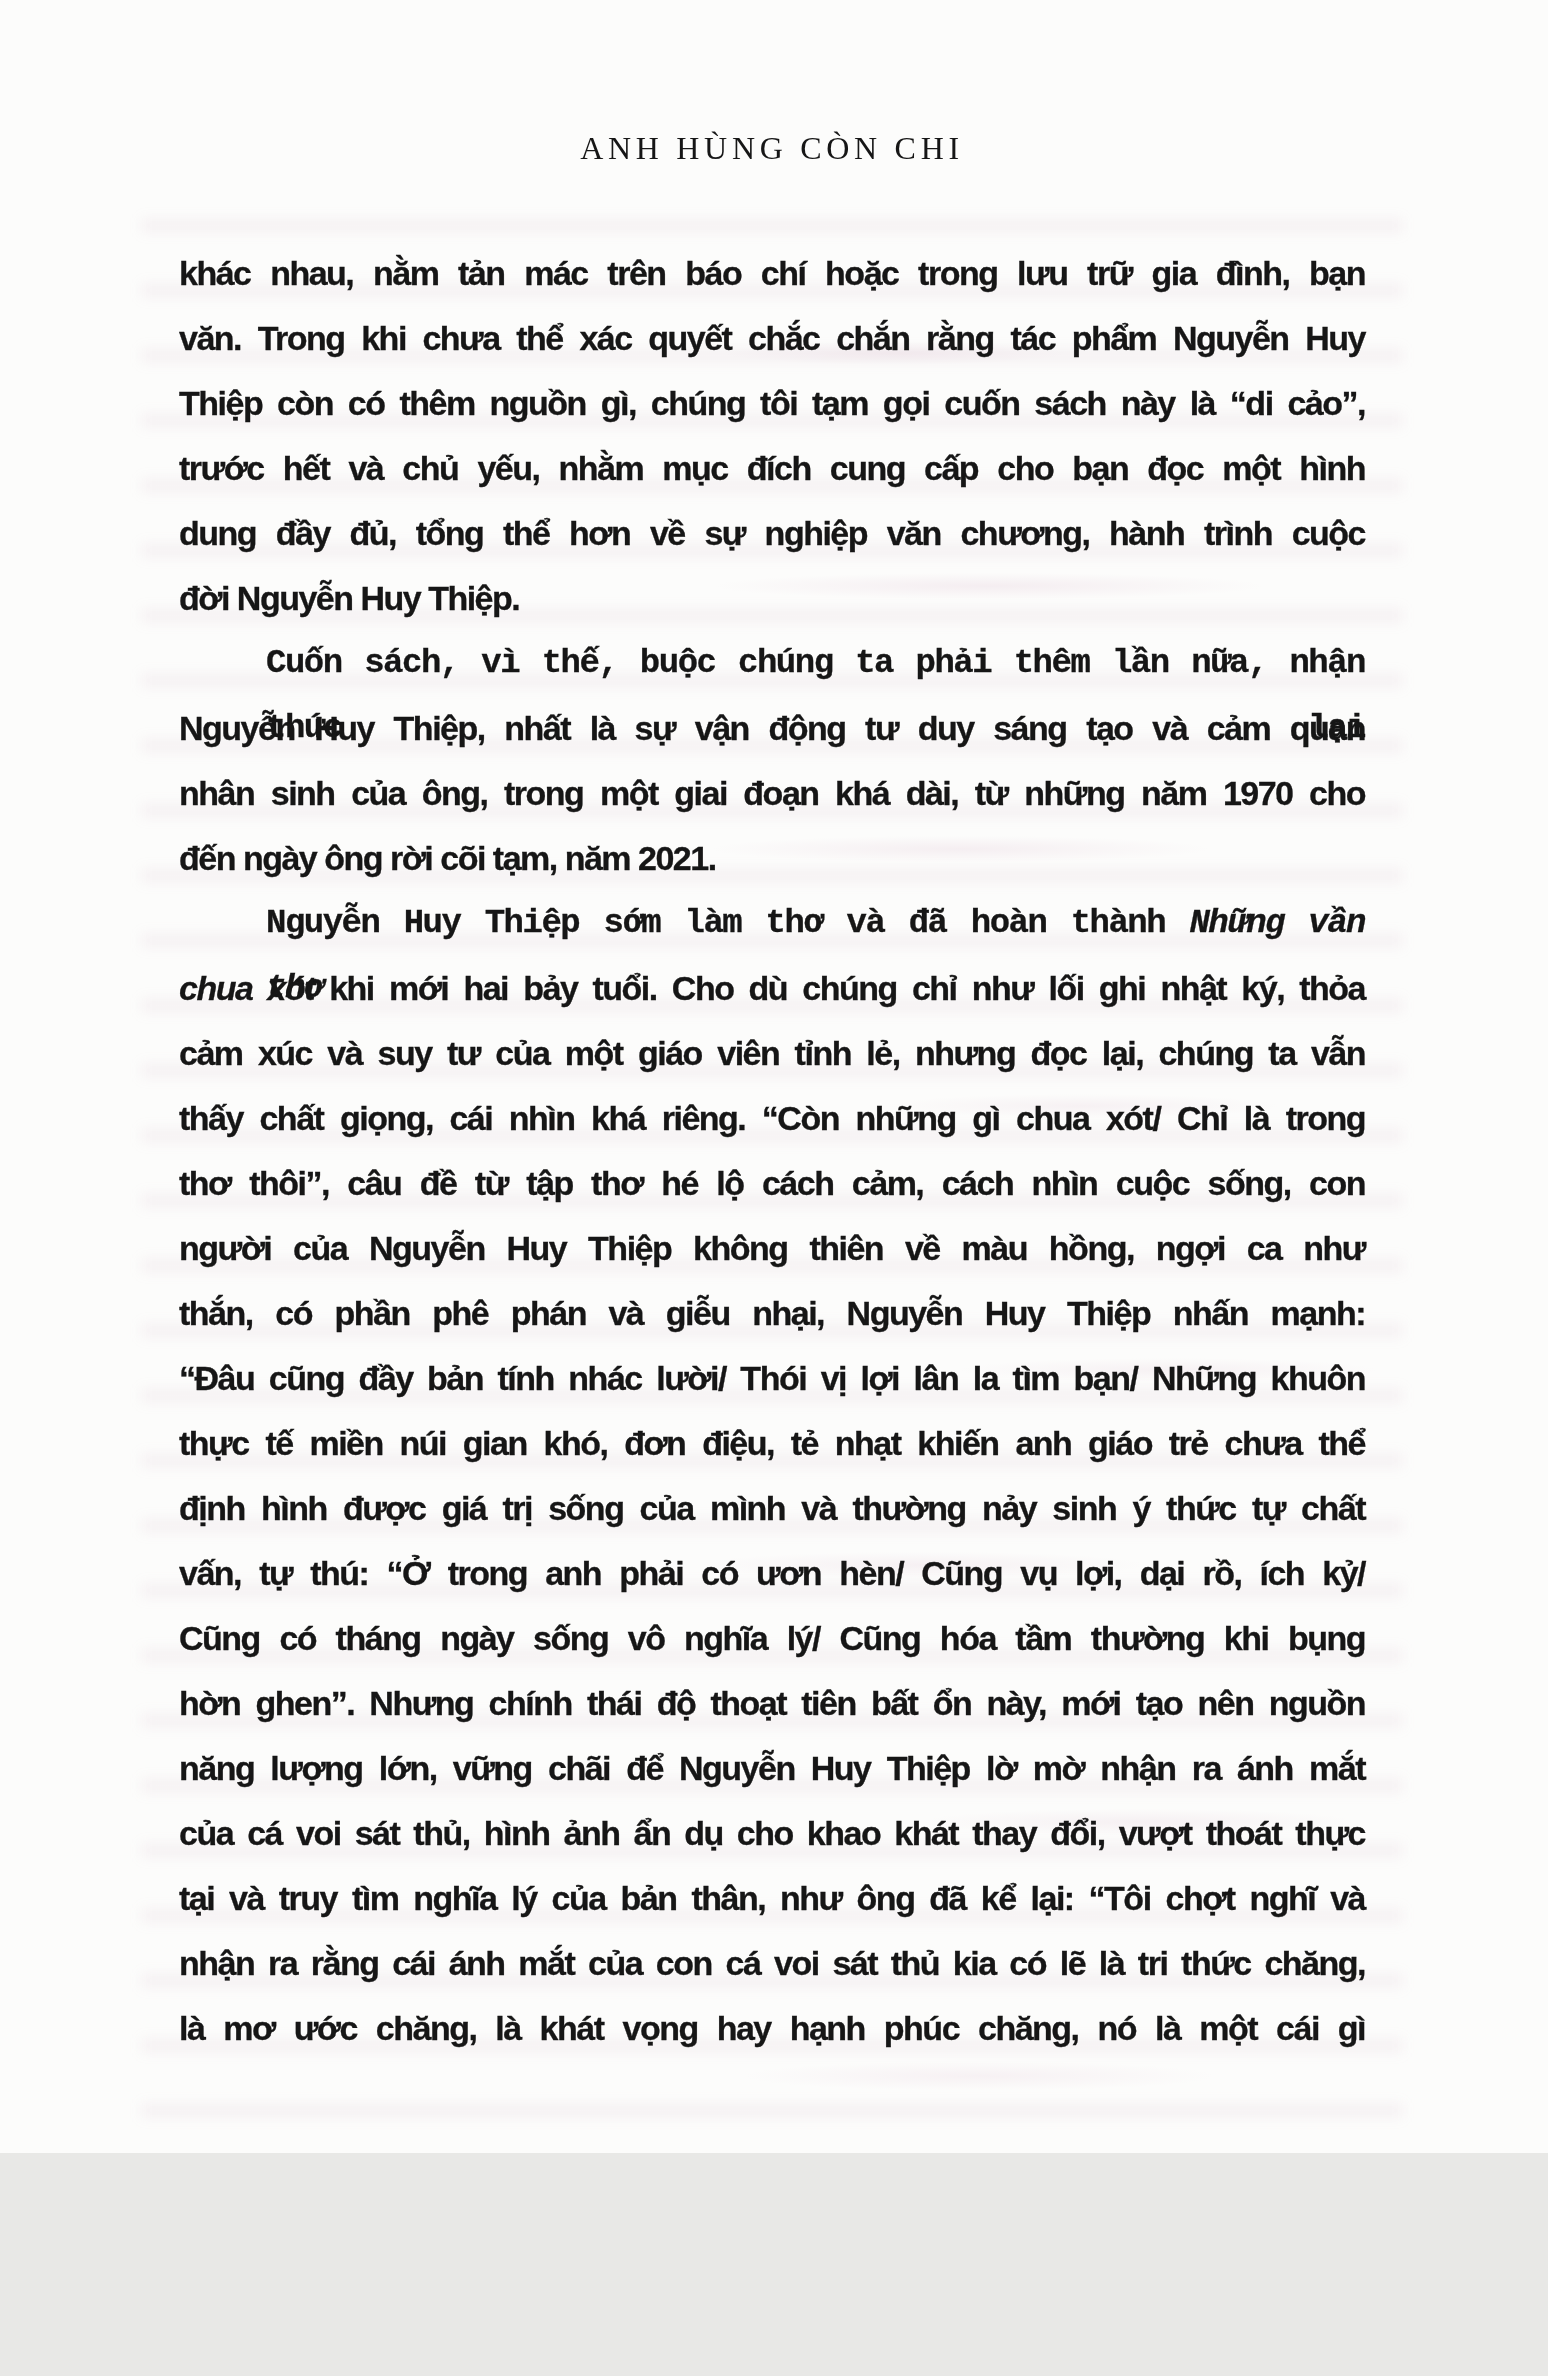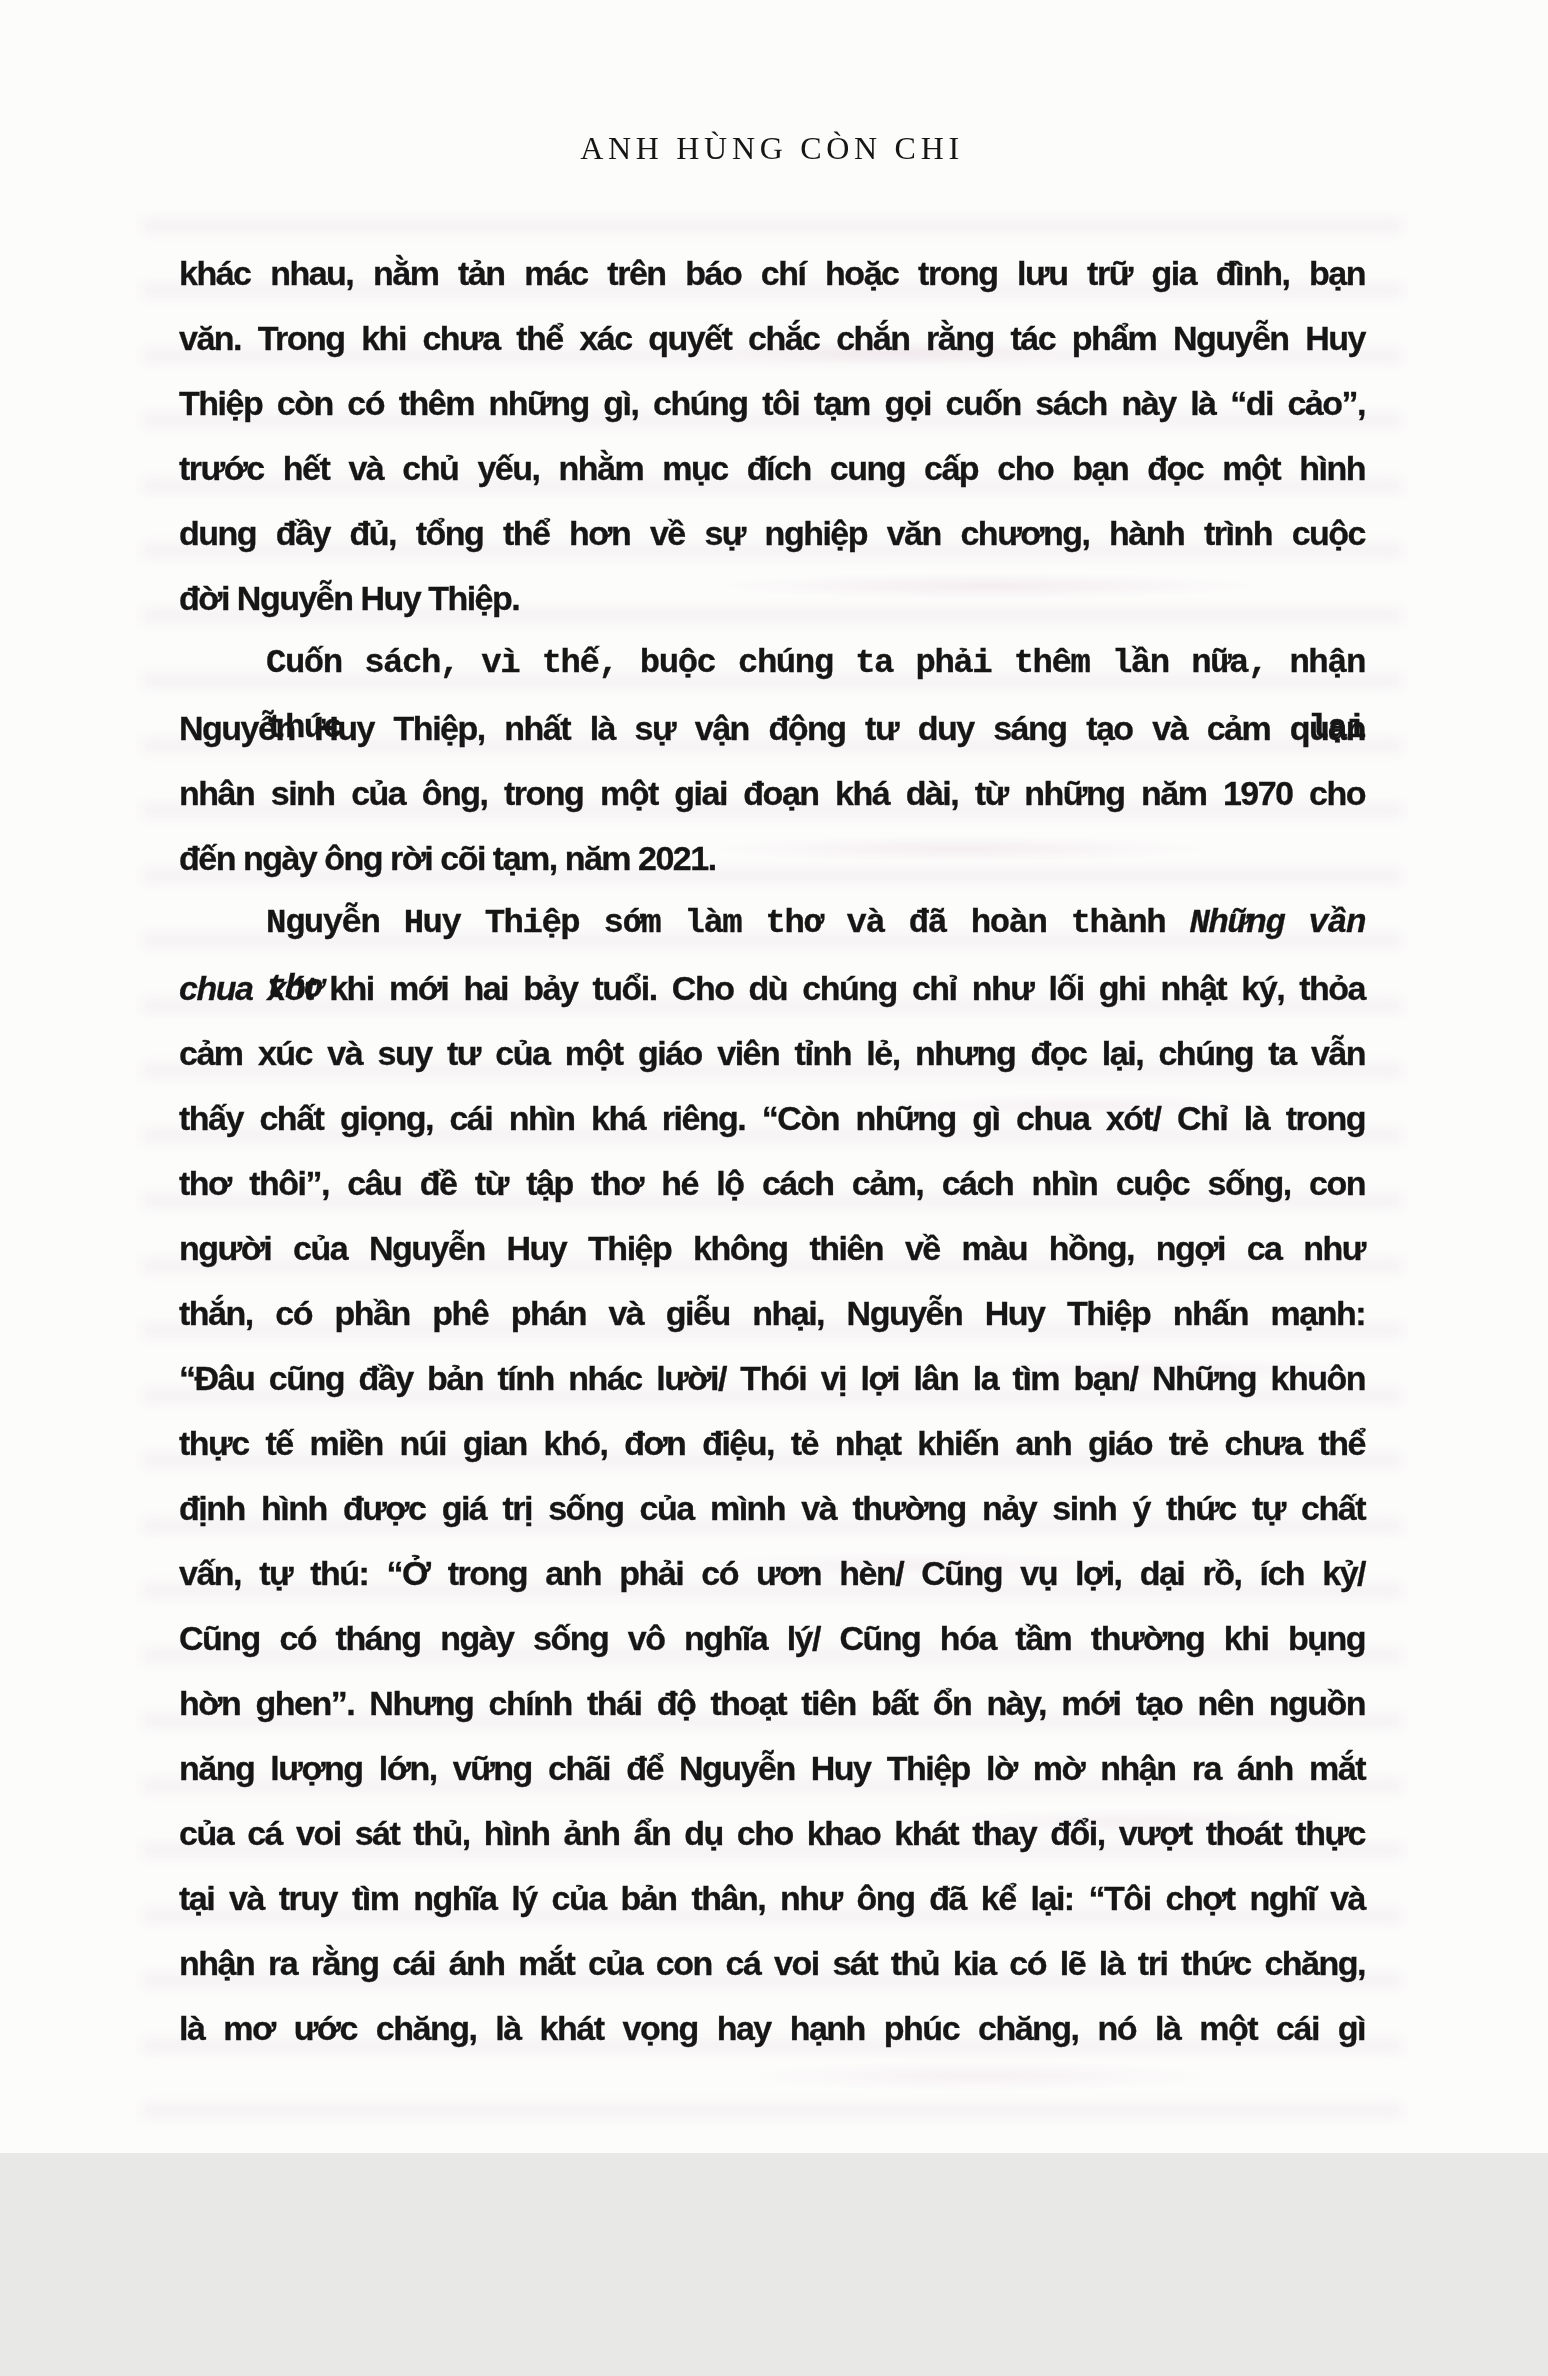--- a/index.html
+++ b/index.html
@@ -86,21 +86,21 @@
 
 <div class="page">
   <div class="ghost-bands"></div>
   <div class="smudges"></div>
 
   <div class="running-head">ANH HÙNG CÒN CHI</div>
 
   <div class="body-text">
       <div class="line"><span>khác nhau, nằm tản mác trên báo chí hoặc trong lưu trữ gia đình, bạn</span></div>
       <div class="line"><span>văn. Trong khi chưa thể xác quyết chắc chắn rằng tác phẩm Nguyễn Huy</span></div>
-      <div class="line"><span>Thiệp còn có thêm những gì, chúng tôi tạm gọi cuốn sách này là “di cảo”,</span></div>
+      <div class="line"><span>Thiệp còn có thêm nguồn gì, chúng tôi tạm gọi cuốn sách này là “di cảo”,</span></div>
       <div class="line"><span>trước hết và chủ yếu, nhằm mục đích cung cấp cho bạn đọc một hình</span></div>
       <div class="line"><span>dung đầy đủ, tổng thể hơn về sự nghiệp văn chương, hành trình cuộc</span></div>
       <div class="line end"><span>đời Nguyễn Huy Thiệp.</span></div>
       <div class="line indent"><span>Cuốn sách, vì thế, buộc chúng ta phải thêm lần nữa, nhận thức lại</span></div>
       <div class="line"><span>Nguyễn Huy Thiệp, nhất là sự vận động tư duy sáng tạo và cảm quan</span></div>
       <div class="line"><span>nhân sinh của ông, trong một giai đoạn khá dài, từ những năm 1970 cho</span></div>
       <div class="line end"><span>đến ngày ông rời cõi tạm, năm 2021.</span></div>
       <div class="line indent"><span>Nguyễn Huy Thiệp sớm làm thơ và đã hoàn thành </span><span class="it">Những vần thơ</span></div>
       <div class="line"><span class="it">chua xót</span><span> khi mới hai bảy tuổi. Cho dù chúng chỉ như lối ghi nhật ký, thỏa</span></div>
       <div class="line"><span>cảm xúc và suy tư của một giáo viên tỉnh lẻ, nhưng đọc lại, chúng ta vẫn</span></div>

